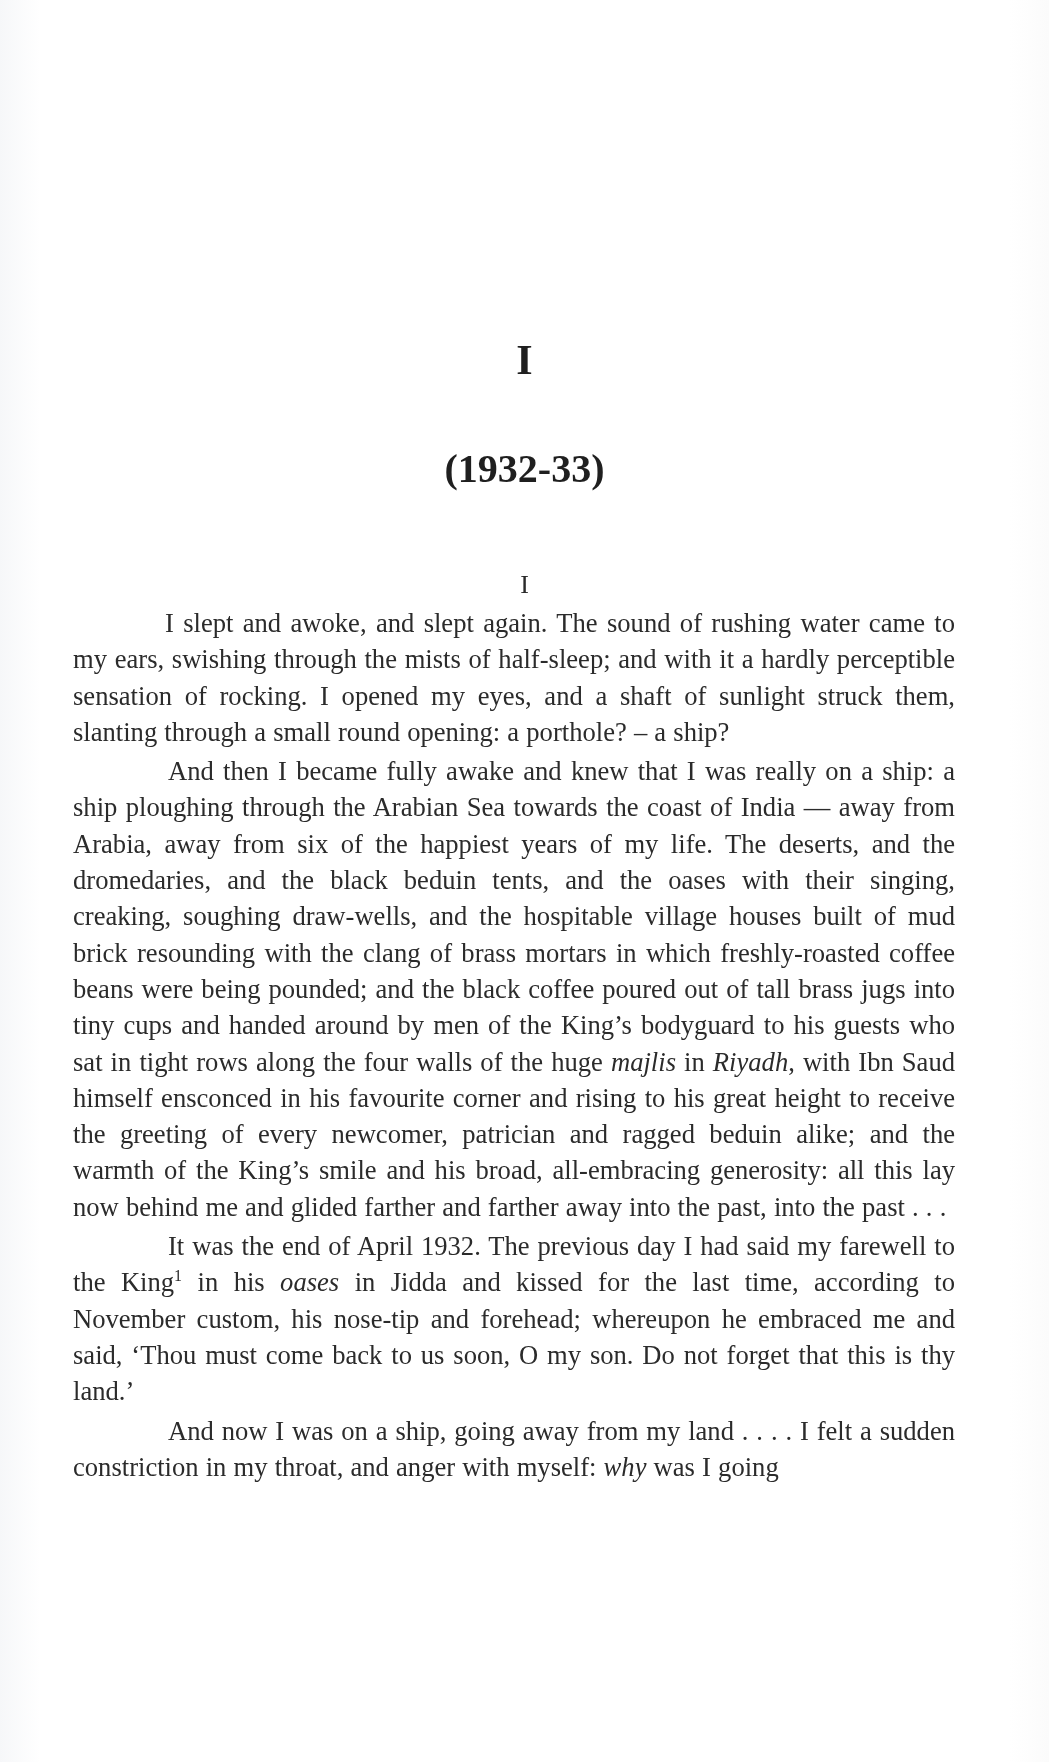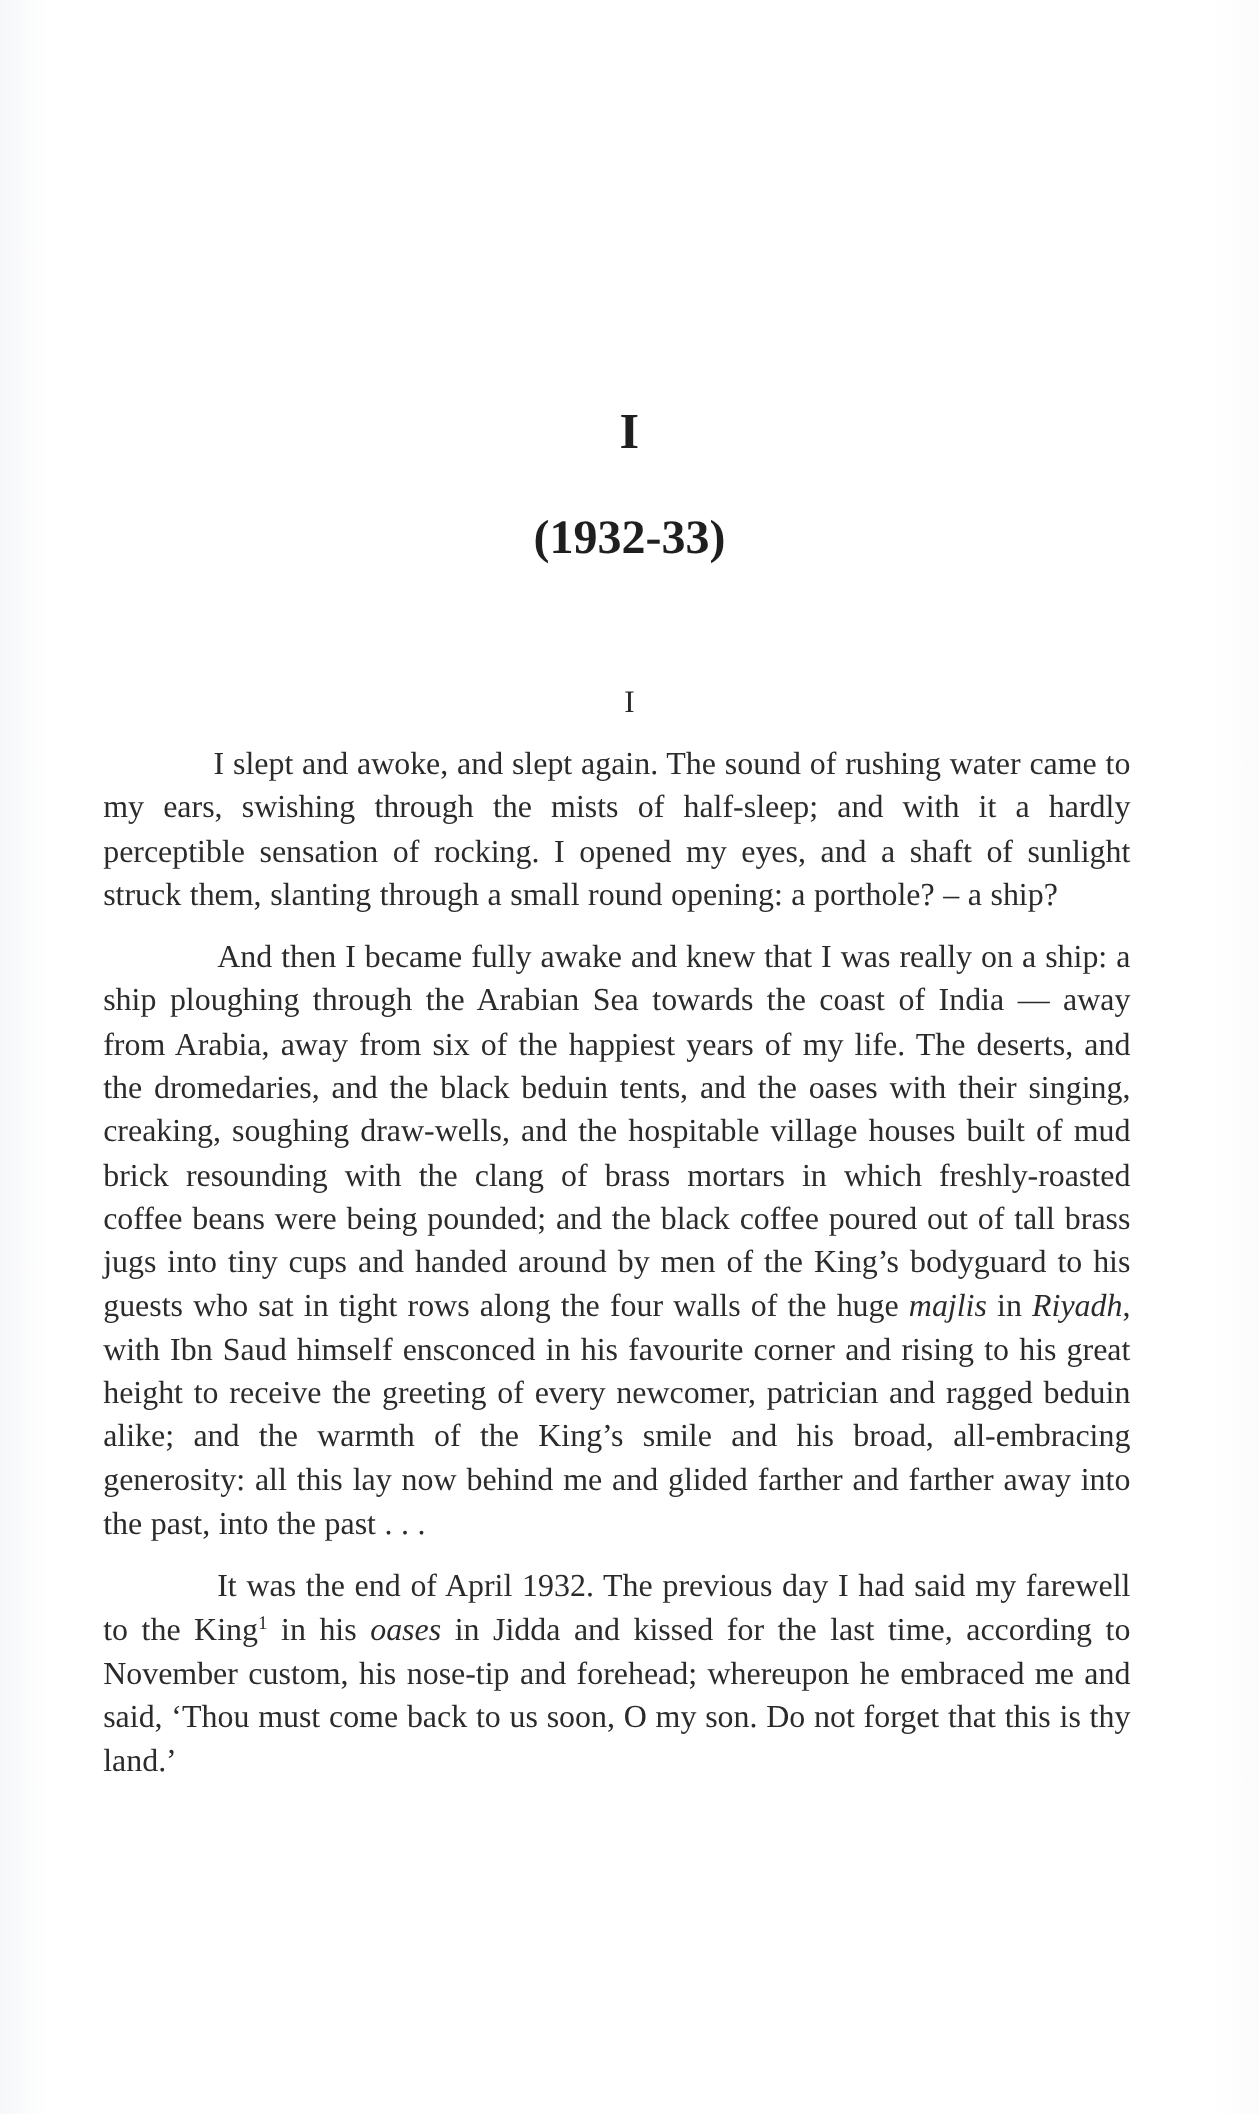--- a/index.html
+++ b/index.html
@@ -33,21 +33,21 @@
       font-weight: bold;
       letter-spacing: 0;
     }
     .chapter-title {
       top: 388px;
       font-size: 44px;
       font-weight: bold;
       letter-spacing: 0.5px;
     }
     .chapter-years {
-      top: 424px;
+      top: 445px;
       font-size: 40px;
       font-weight: bold;
       text-align: center;
     }
     .section-number {
       position: absolute;
       left: 0; right: 0;
       top: 570px;
       text-align: center;
       font-size: 26px;
@@ -58,21 +58,21 @@
       left: 70px;
       top: 602px;
       width: 888px;
       font-size: 26.6px;
       line-height: 36.3px;
       text-align: justify;
       color: #2b2b2b;
       word-spacing: 0.5px;
     }
     .body-text p {
-      margin: 16px;
+      margin: 3px;
       text-indent: 95px;
     }
     .body-text p.first {
       text-indent: 92px;
     }
     .body-text em {
       font-style: italic;
     }
     sup {
       font-size: 60%;
@@ -86,14 +86,15 @@
 <div class="page">
   <div class="chapter-head chapter-number">I</div>
   <div class="chapter-head chapter-years">(1932-33)</div>
 
   <div class="section-number">I</div>
 
   <div class="body-text">
     <p class="first"><span>I slept and awoke, and slept again. The sound of rushing water came to my ears, swishing through the mists of half-sleep; and with it a hardly perceptible sensation of rocking. I opened my eyes, and a shaft of sunlight struck them, slanting through a small round opening: a porthole? – a ship?</span></p>
     <p><span>And then I became fully awake and knew that I was really on a ship: a ship ploughing through the Arabian Sea towards the coast of India — away from Arabia, away from six of the happiest years of my life. The deserts, and the dromedaries, and the black beduin tents, and the oases with their singing, creaking, soughing draw-wells, and the hospitable village houses built of mud brick resounding with the clang of brass mortars in which freshly-roasted coffee beans were being pounded; and the black coffee poured out of tall brass jugs into tiny cups and handed around by men of the King’s bodyguard to his guests who sat in tight rows along the four walls of the huge </span><em>majlis</em><span> in </span><em>Riyadh</em><span>, with Ibn Saud himself ensconced in his favourite corner and rising to his great height to receive the greeting of every newcomer, patrician and ragged beduin alike; and the warmth of the King’s smile and his broad, all-embracing generosity: all this lay now behind me and glided farther and farther away into the past, into the past . . .</span></p>
     <p><span>It was the end of April 1932. The previous day I had said my farewell to the King</span><sup>1</sup><span> in his </span><em>oases</em><span> in Jidda and kissed for the last time, according to November custom, his nose-tip and forehead; whereupon he embraced me and said, ‘Thou must come back to us soon, O my son. Do not forget that this is thy land.’</span></p>
+    <p><span>And now I was on a ship, going away from my land . . . . I felt a sudden constriction in my throat, and anger with myself: </span><em>why</em><span> was I going</span></p>
   </div>
 </div>
 
 </body></html>

